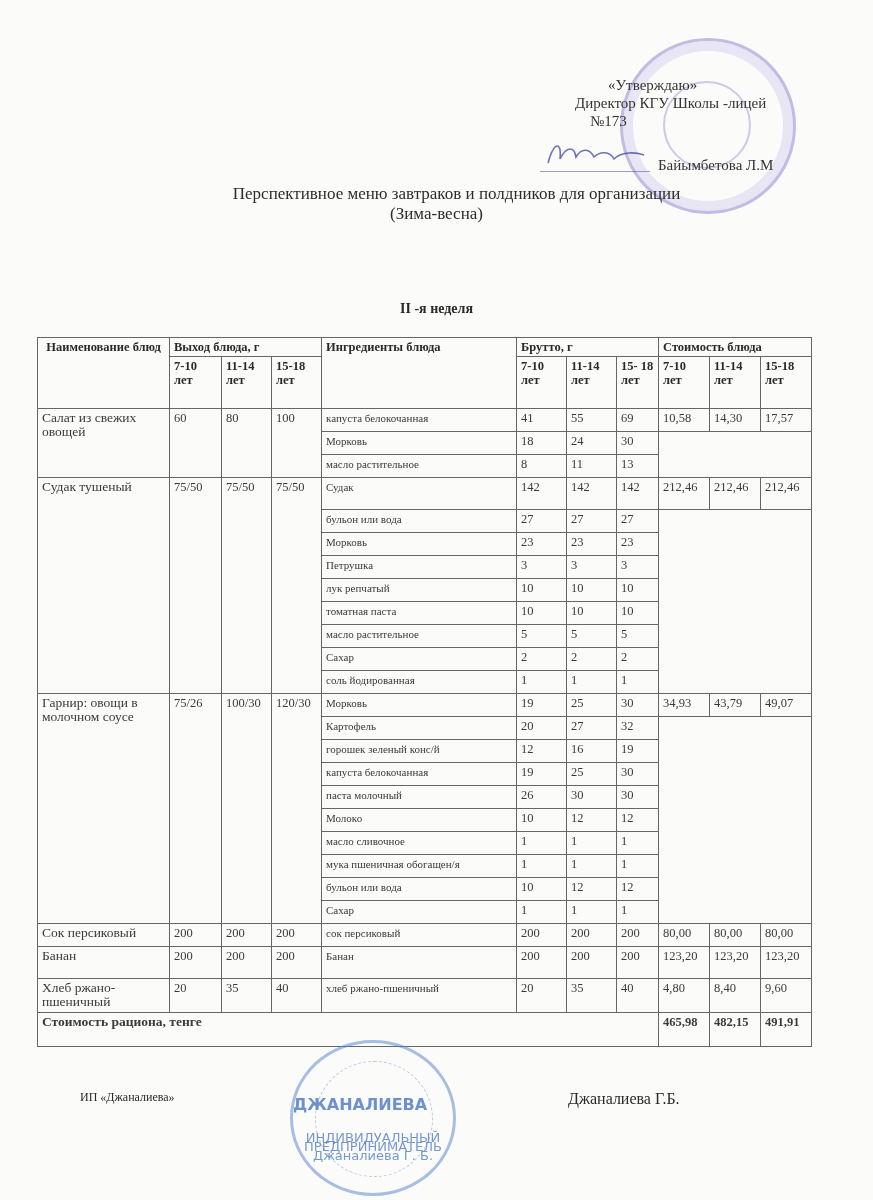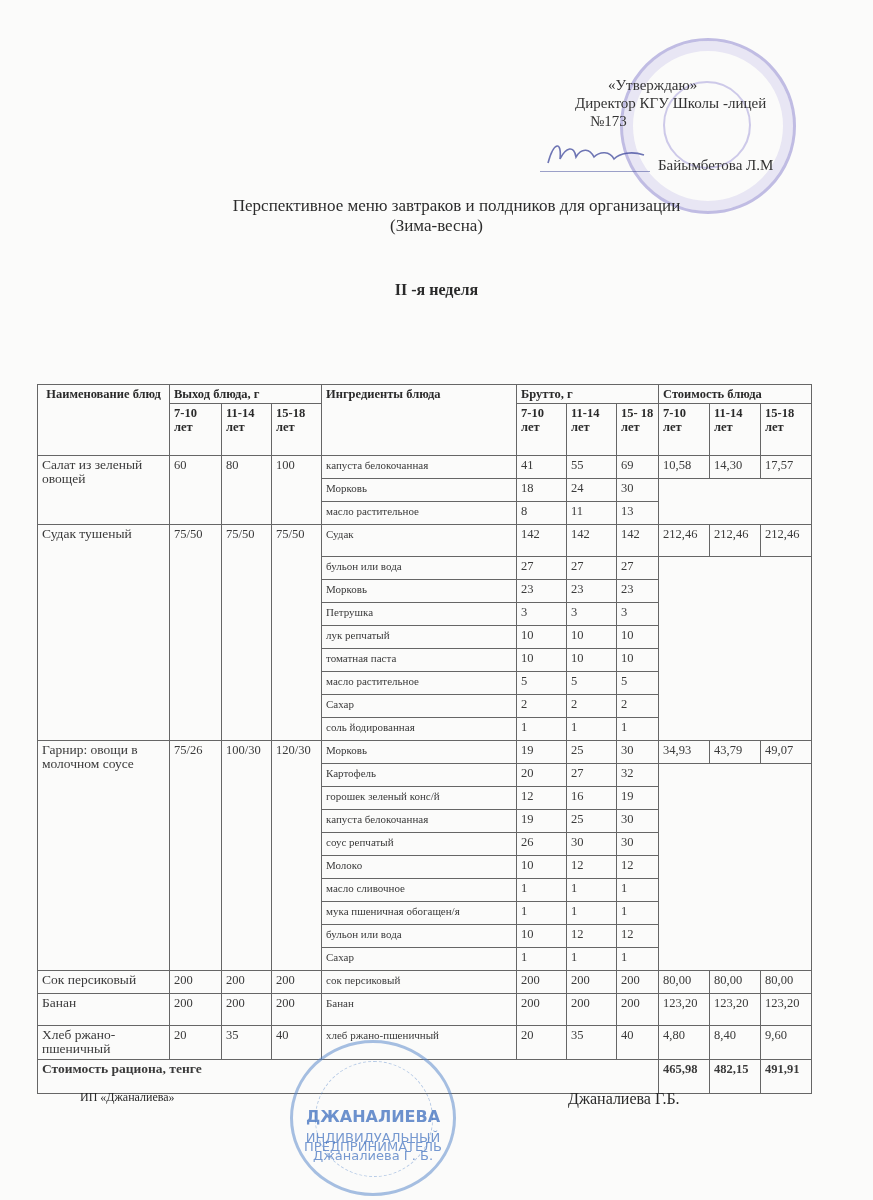--- a/index.html
+++ b/index.html
@@ -24,48 +24,48 @@
     position: absolute; left: 40px; top: 40px; width: 84px; height: 84px;
     border-radius: 50%; border: 2px solid rgba(120,110,200,0.35);
   }
   .signature {
     position: absolute; left: 540px; top: 137px; width: 110px; height: 34px;
     border-bottom: 1px solid rgba(60,70,150,0.5);
   }
   .signature svg { width: 110px; height: 34px; }
 
   .title { left: 0; width: 873px; top: 184px; text-align: center; font-size: 17px; line-height: 20px; color: #2c2c2c; }
-  .title .t1 { padding-left: 40px; margin-top: 12px; }
-  .week { left: 0; width: 873px; top: 280px; text-align: center; font-size: 16px; line-height: 20px; font-weight: bold; }
+  .title .t1 { padding-left: 40px; }
+  .week { left: 0; width: 873px; top: 299px; text-align: center; font-size: 14px; line-height: 20px; font-weight: bold; }
 
   table.menu {
     position: absolute; left: 37px; top: 337px; width: 774px;
     border-collapse: collapse; table-layout: fixed;
-    font-size: 12.5px; line-height: 14px; color: #3a3a3a; margin-top: 47px;
+    font-size: 12.5px; line-height: 14px; color: #3a3a3a;
   }
   table.menu td, table.menu th {
     border: 1px solid #666; padding: 2px 4px; vertical-align: top; text-align: left; font-weight: normal;
   }
   table.menu th { font-weight: bold; font-size: 12.5px; color: #2a2a2a; }
   table.menu th.center { text-align: center; }
   table.menu tr.ing td { height: 18px; }
   table.menu td.dish { font-size: 13.5px; }
   table.menu td.ingname { font-size: 11px; }
   table.menu tr.total td { font-weight: bold; }
   table.menu td.total-label { font-size: 13.5px; }
   table.menu td.costnum { font-size: 12.5px; }
 
   .footer-left { left: 80px; top: 1090px; font-size: 12px; }
   .footer-right { left: 552px; top: 1090px; font-size: 16px; margin-left: 16px; }
   .stamp-bottom {
     position: absolute; left: 290px; top: 1040px; width: 160px; height: 150px;
     border-radius: 50%; border: 3px solid rgba(80,130,200,0.5);
   }
   .stamp-bottom .name {
-    position: absolute; left: 0; width: 160px; top: 64px; text-align: center;
+    position: absolute; left: 0; width: 160px; top: 52px; text-align: left;
     font-family: "DejaVu Sans", sans-serif; font-weight: bold; font-size: 16px; color: rgba(60,110,190,0.75);
   }
   .stamp-bottom .sub {
     position: absolute; left: 0; width: 160px; top: 90px; text-align: center;
     font-family: "DejaVu Sans", sans-serif; font-size: 13px; line-height: 9px; color: rgba(60,110,190,0.7);
   }
   .stamp-bottom .inner {
     position: absolute; left: 22px; top: 18px; width: 116px; height: 114px; border-radius: 50%;
     border: 1px dashed rgba(80,130,200,0.4);
   }
@@ -126,21 +126,21 @@
       <th>11-14 лет</th>
       <th>15- 18 лет</th>
       <th>7-10 лет</th>
       <th>11-14 лет</th>
       <th>15-18 лет</th>
     </tr>
   </thead>
   <tbody>
 
     <tr class="ing">
-      <td rowspan="3" class="dish">Салат из зеленый овощей</td>
+      <td rowspan="3" class="dish">Салат из свежих овощей</td>
       <td rowspan="3">60</td>
       <td rowspan="3">80</td>
       <td rowspan="3">100</td>
       <td class="ingname">капуста белокочанная</td>
       <td>41</td>
       <td>55</td>
       <td>69</td>
       <td class="costnum">10,58</td>
       <td class="costnum">14,30</td>
       <td class="costnum">17,57</td>
@@ -248,21 +248,21 @@
       <td>16</td>
       <td>19</td>
     </tr>
     <tr class="ing">
       <td class="ingname">капуста белокочанная</td>
       <td>19</td>
       <td>25</td>
       <td>30</td>
     </tr>
     <tr class="ing">
-      <td class="ingname">соус репчатый</td>
+      <td class="ingname">паста молочный</td>
       <td>26</td>
       <td>30</td>
       <td>30</td>
     </tr>
     <tr class="ing">
       <td class="ingname">Молоко</td>
       <td>10</td>
       <td>12</td>
       <td>12</td>
     </tr>

